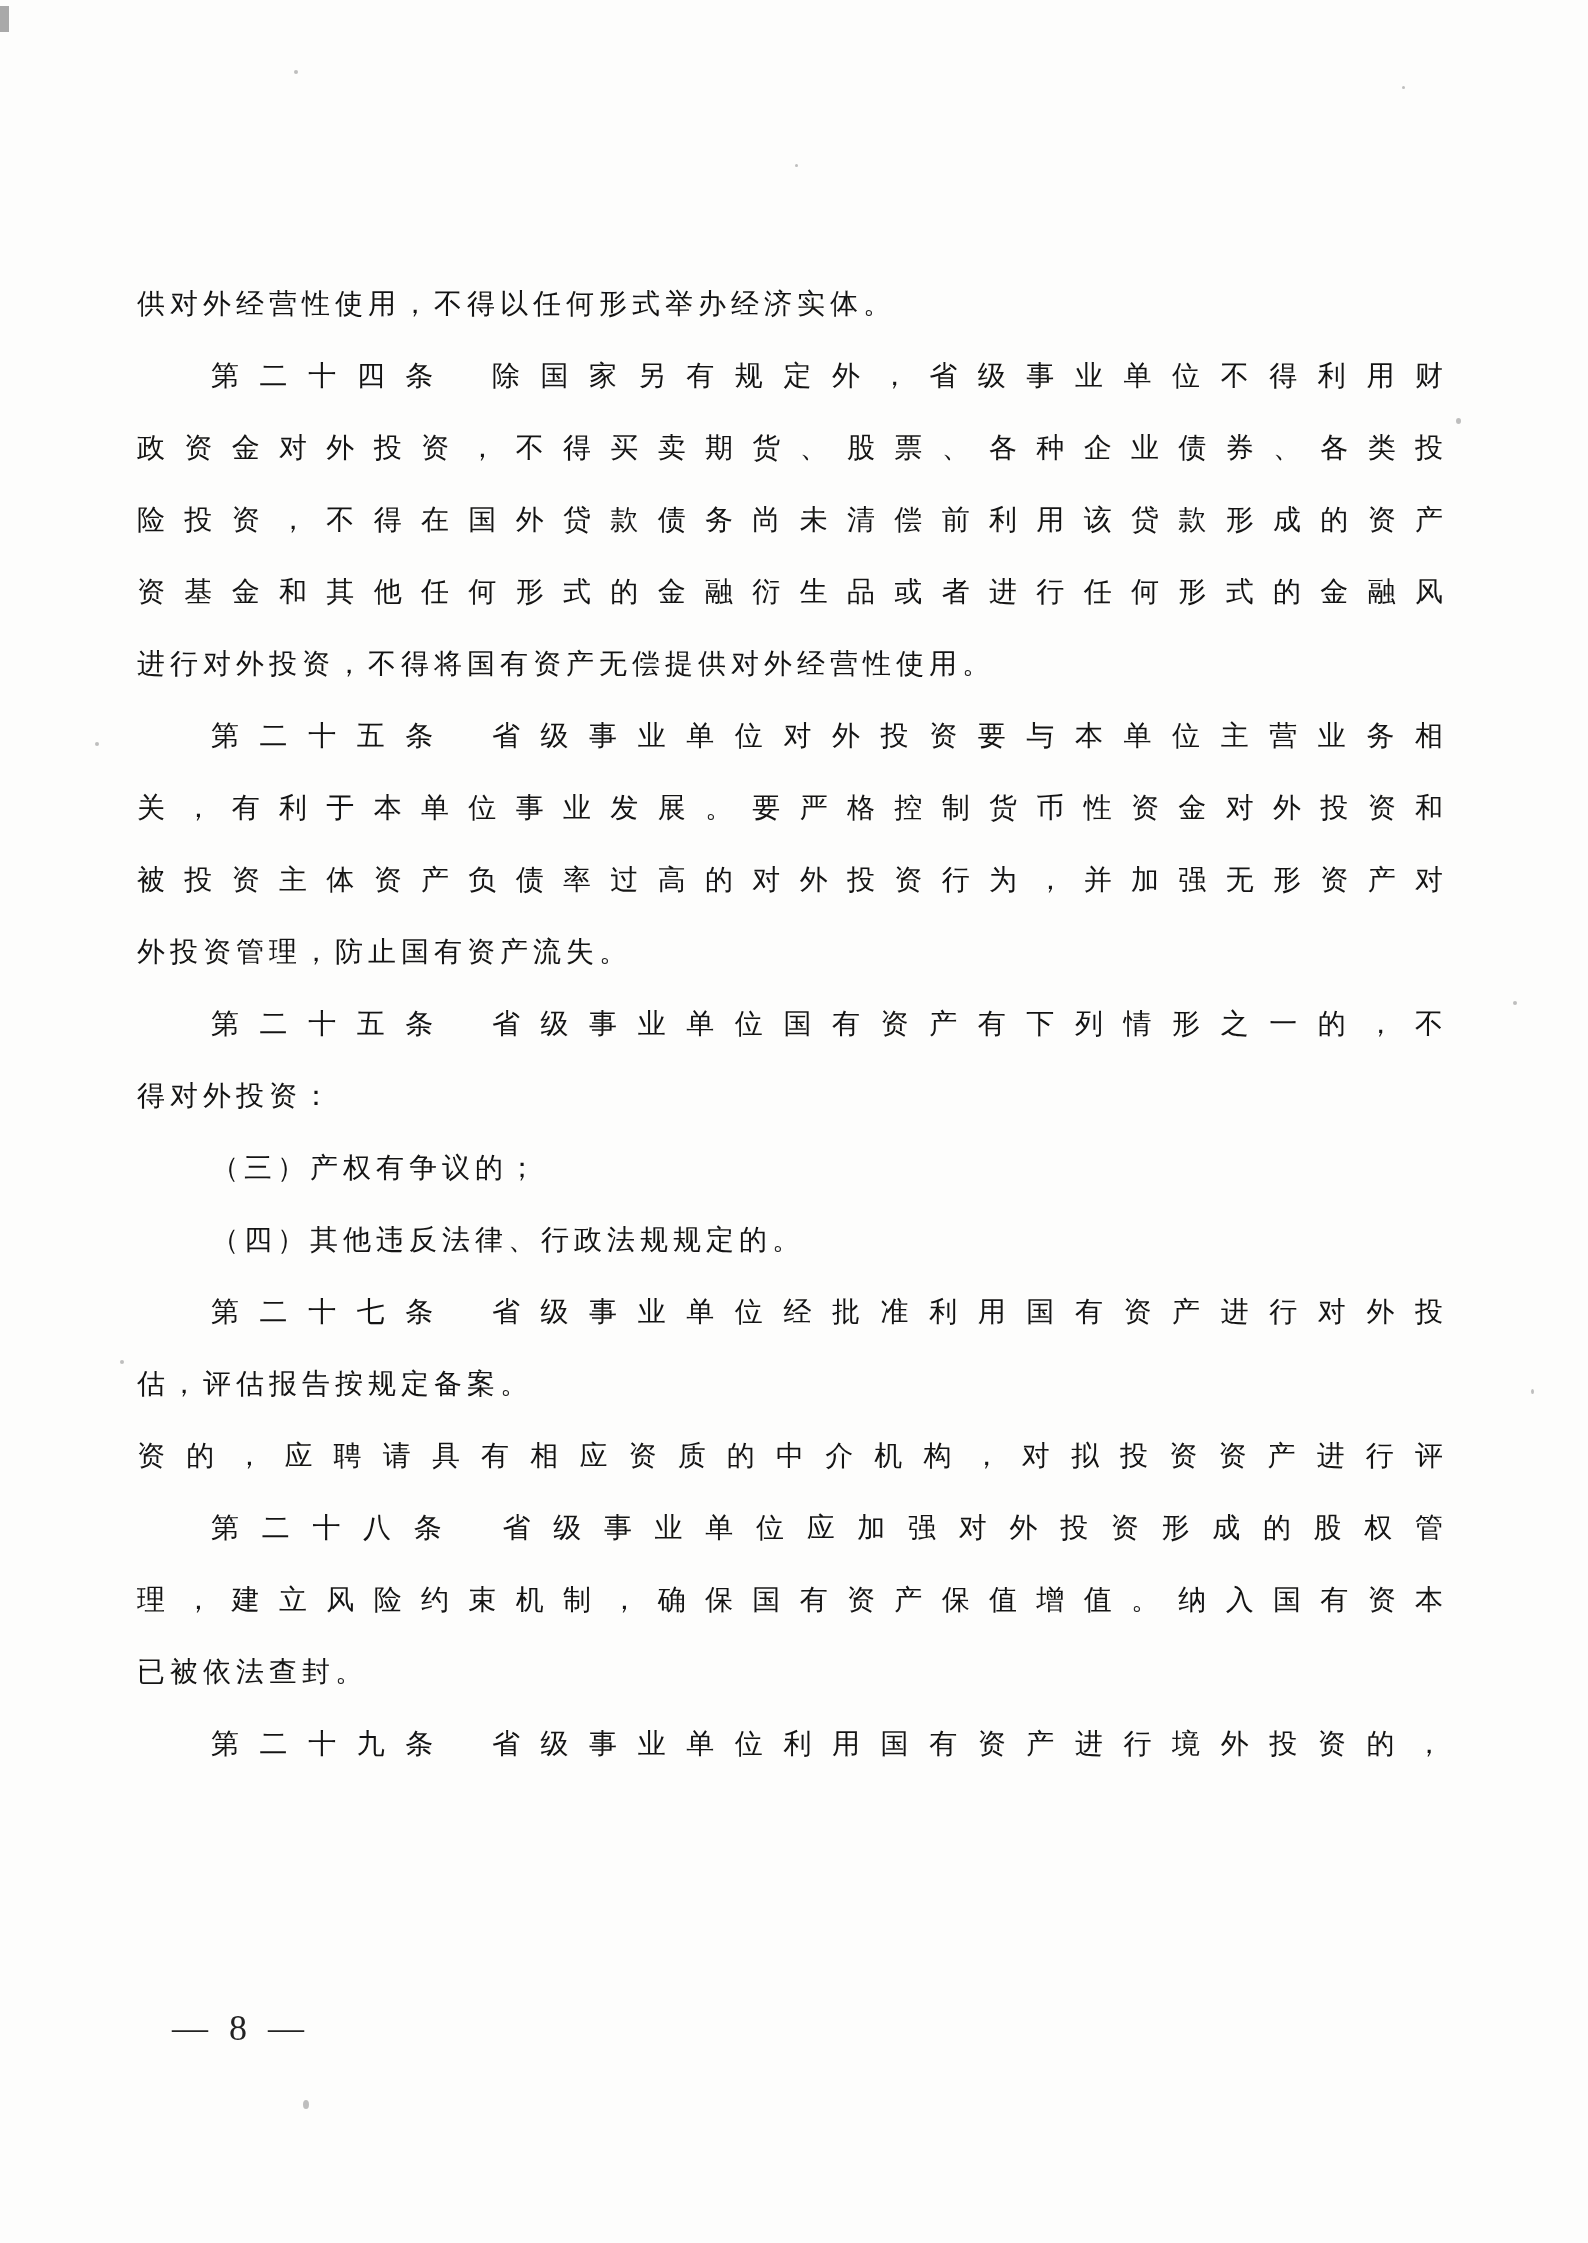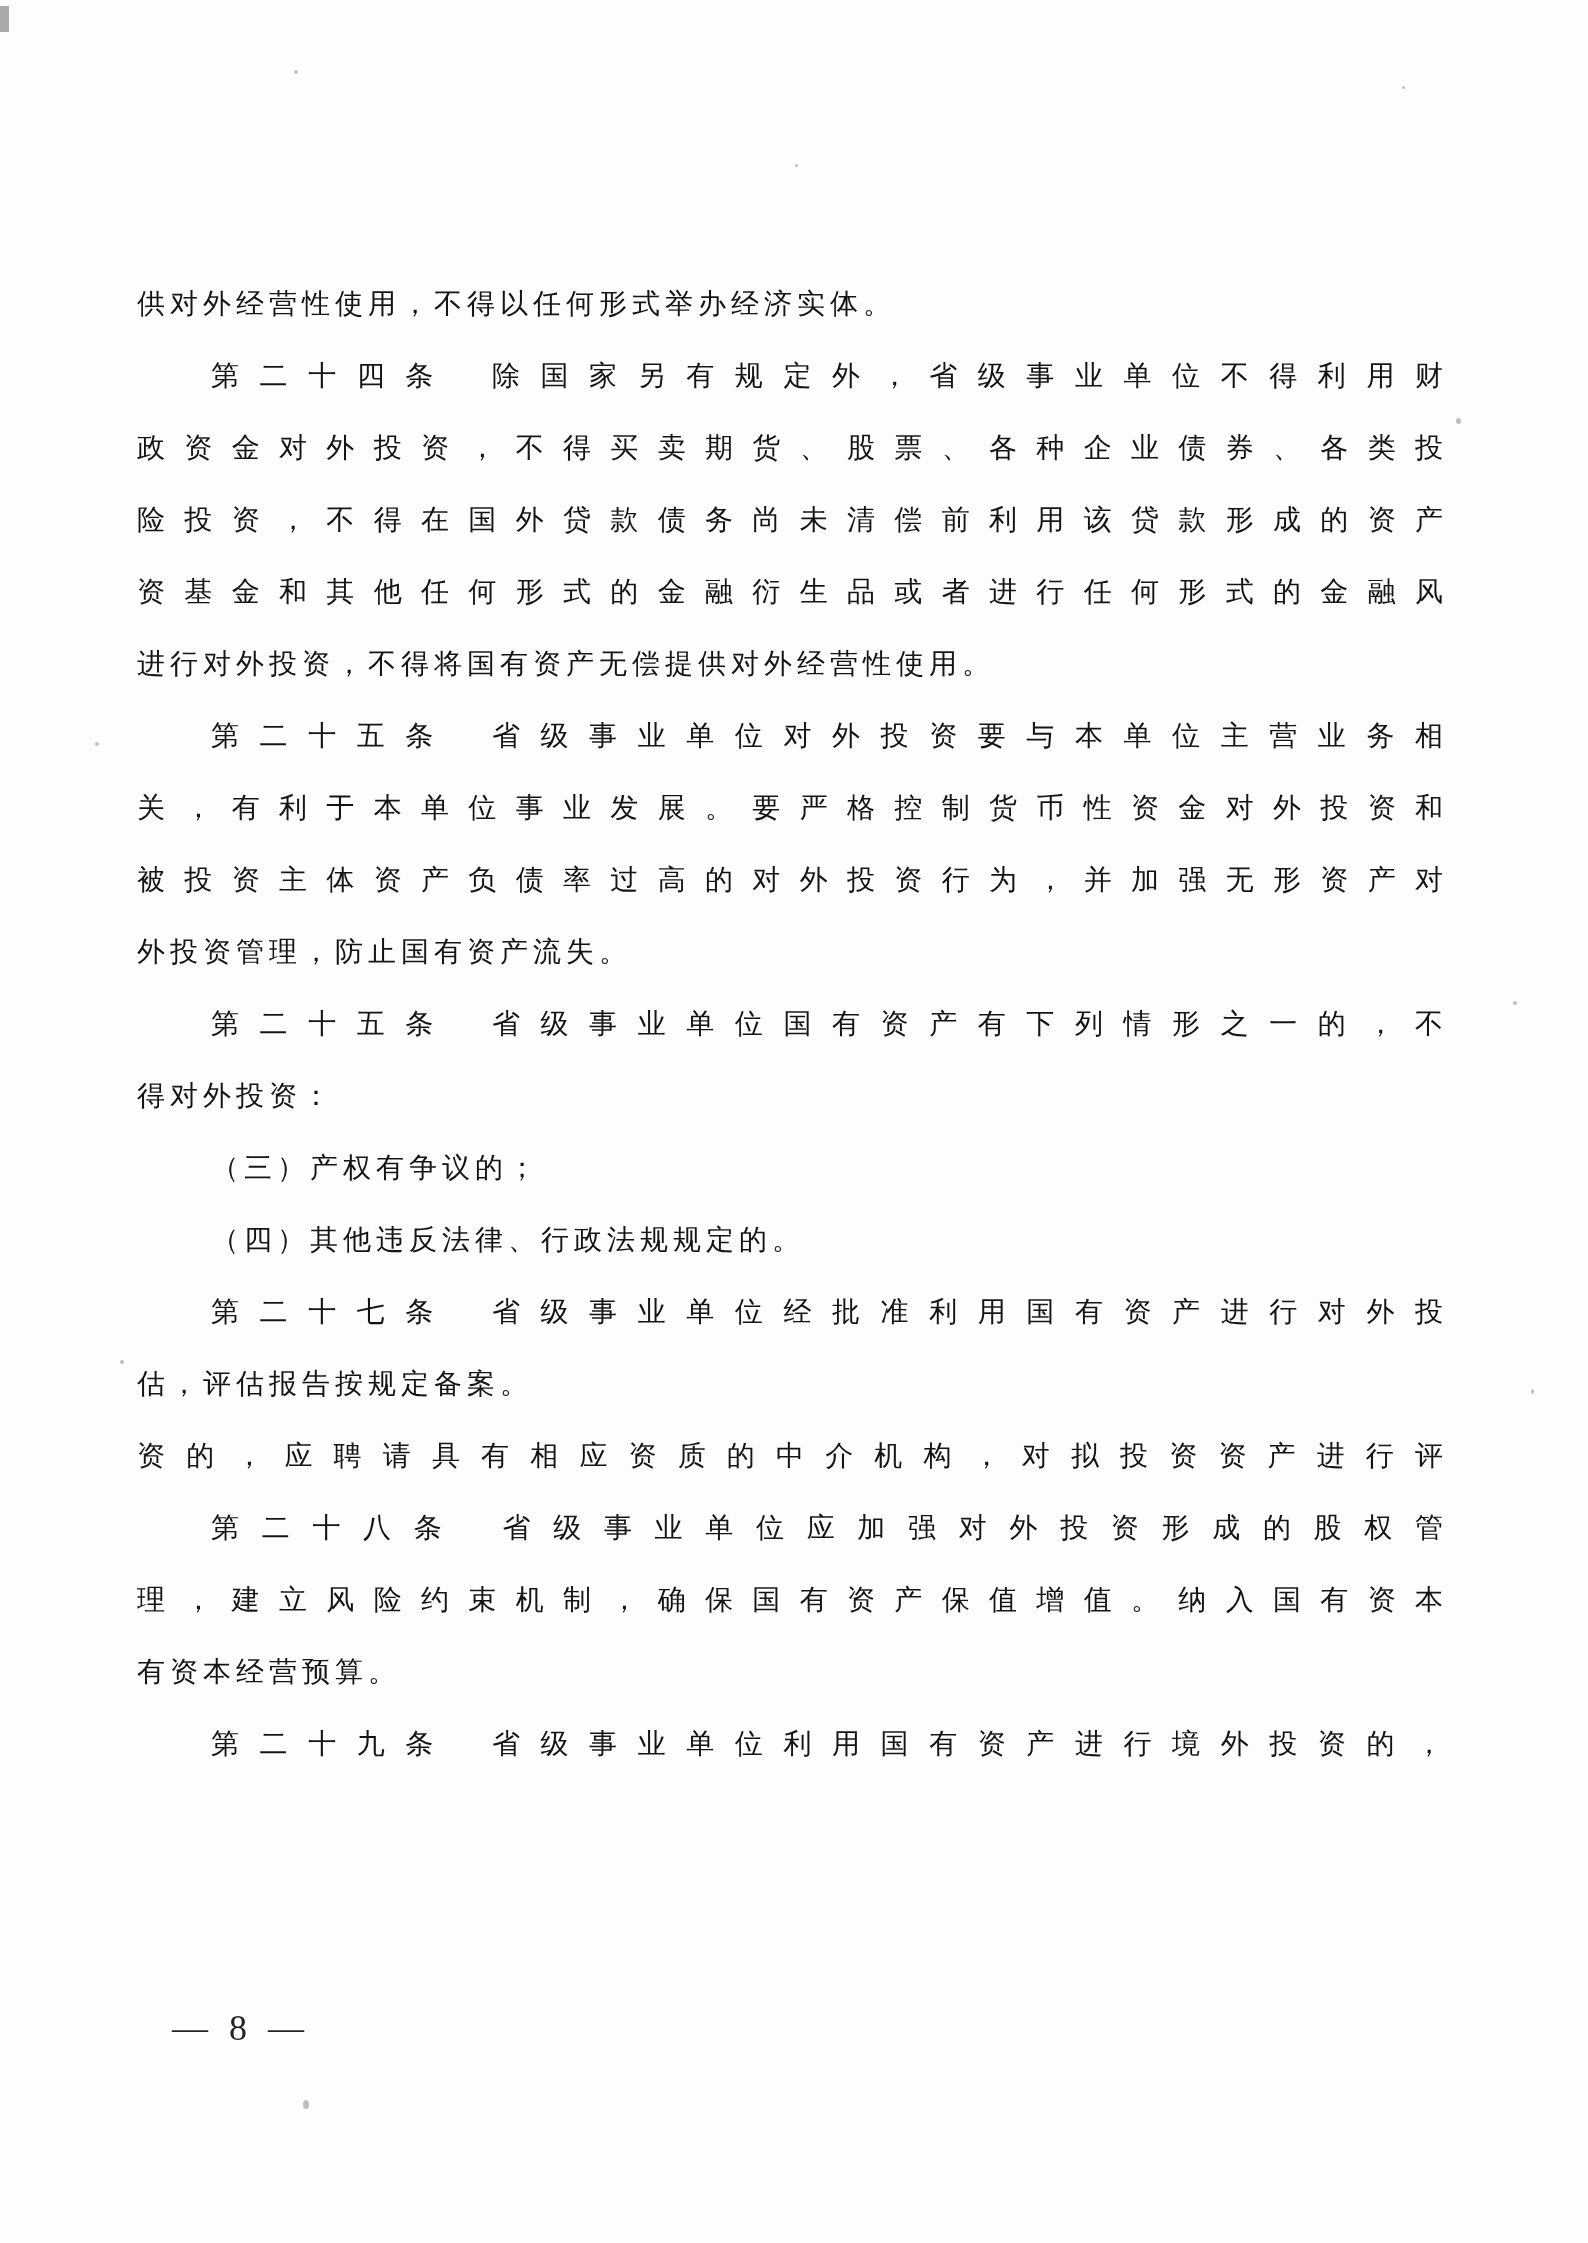--- a/index.html
+++ b/index.html
@@ -79,21 +79,21 @@
   <div class="line"><span>外投资管理，防止国有资产流失。</span></div>
   <div class="line indent justify"><span class="art">第二十五条</span><span>省级事业单位国有资产有下列情形之一的，不</span></div>
   <div class="line"><span>得对外投资：</span></div>
   <div class="line indent"><span>（三）产权有争议的；</span></div>
   <div class="line indent"><span>（四）其他违反法律、行政法规规定的。</span></div>
   <div class="line indent justify"><span class="art">第二十七条</span><span>省级事业单位经批准利用国有资产进行对外投</span></div>
   <div class="line"><span>估，评估报告按规定备案。</span></div>
   <div class="line justify"><span>资的，应聘请具有相应资质的中介机构，对拟投资资产进行评</span></div>
   <div class="line indent justify"><span class="art">第二十八条</span><span>省级事业单位应加强对外投资形成的股权管</span></div>
   <div class="line justify"><span>理，建立风险约束机制，确保国有资产保值增值。纳入国有资本</span></div>
-  <div class="line"><span>有资本经营预算。</span></div>
+  <div class="line"><span>已被依法查封。</span></div>
   <div class="line indent justify"><span class="art">第二十九条</span><span>省级事业单位利用国有资产进行境外投资的，</span></div>
 </div>
 
 <div class="footer">— 8 —</div>
 
 <div class="speck" style="left:294px; top:70px; width:4px; height:4px;"></div>
 <div class="speck" style="left:1402px; top:86px; width:3px; height:3px;"></div>
 <div class="speck" style="left:795px; top:164px; width:3px; height:3px;"></div>
 <div class="speck" style="left:1456px; top:418px; width:5px; height:6px;"></div>
 <div class="speck" style="left:95px; top:742px; width:4px; height:4px;"></div>

